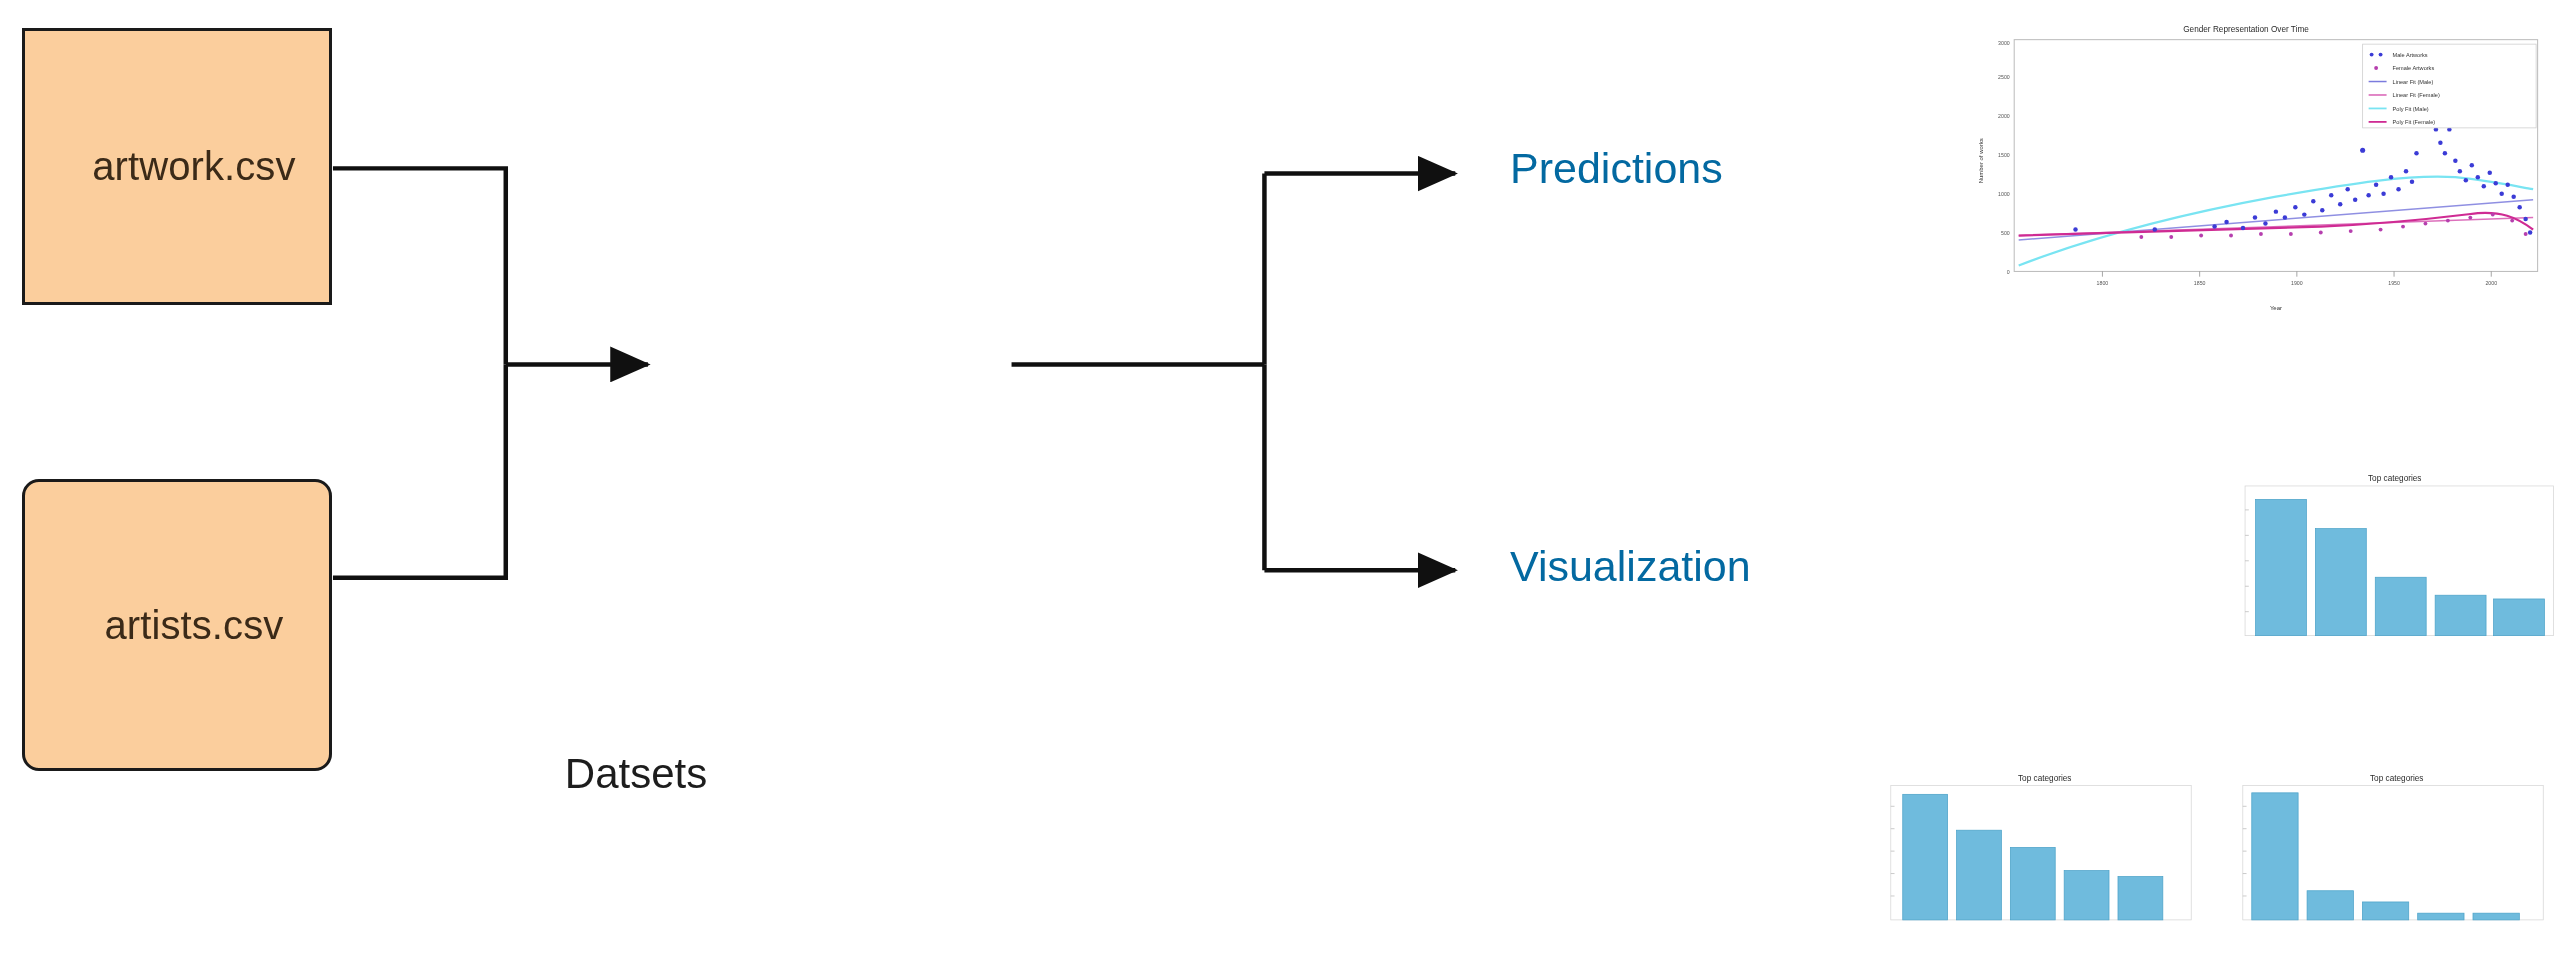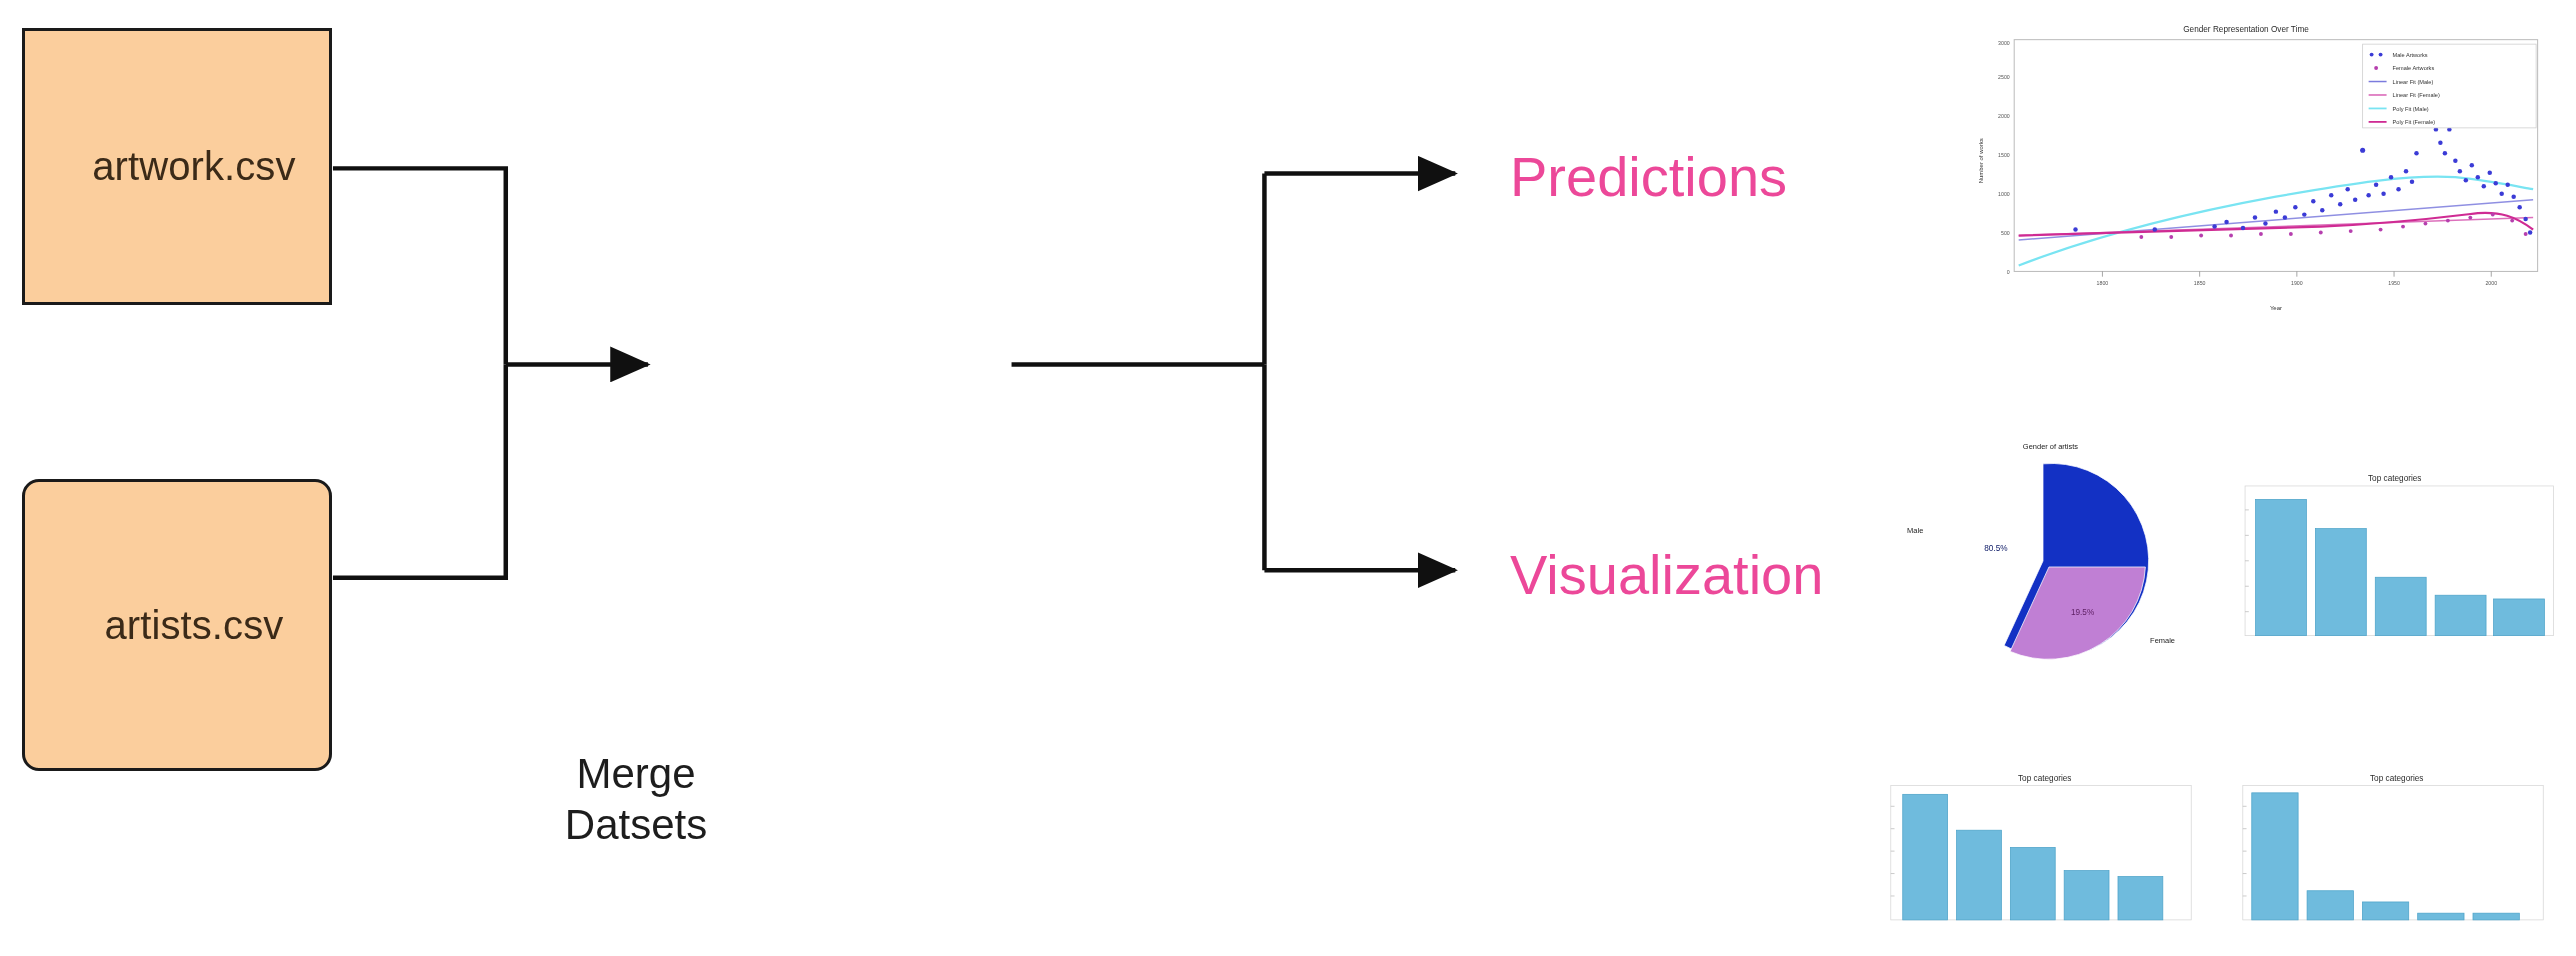--- a/index.html
+++ b/index.html
@@ -68,22 +68,22 @@
     pointer-events: none;
   }
 
   
   #wires { position: absolute; left: 0; top: 0; width: 2576px; height: 957px; }
   #wires svg { display: block; }
 
   
   .out-label {
     position: absolute;
-    font-size: 56px;
-    color: #ec4899;
+    font-size: 43px;
+    color: #0369a1;
     white-space: nowrap;
   }
   #label-predictions  { left: 1510px; top: 144px; }
   #label-visualization{ left: 1510px; top: 542px; }
 
   
   #viz-panel {
     position: absolute;
     left: 1874px;
     top: 0px;
@@ -140,21 +140,20 @@
         <path d="M1690,487 L1690,762"></path>
 
         <path d="M1690,232 L1945,232" marker-end="url(#arrowhead)"></path>
 
         <path d="M1690,762 L1945,762" marker-end="url(#arrowhead)"></path>
       </g>
     </svg>
   </div>
 
   <div id="merge-caption">
-    <div>Merge</div>
     <div>Datsets</div>
   </div>
 
 
   <div class="out-label" id="label-predictions">Predictions</div>
   <div class="out-label" id="label-visualization">Visualization</div>
 
   <div id="viz-panel">
 
     <div class="mini" id="mini-line">
@@ -282,36 +281,20 @@
           <line x1="604" y1="112" x2="628" y2="112" stroke="#d85fb4" stroke-width="2"></line>
           <text class="mini-leg" x="636" y="115">Linear Fit (Female)</text>
           <line x1="604" y1="130" x2="628" y2="130" stroke="#79e4f2" stroke-width="2.4"></line>
           <text class="mini-leg" x="636" y="133">Poly Fit (Male)</text>
           <line x1="604" y1="148" x2="628" y2="148" stroke="#cf2b93" stroke-width="2.4"></line>
           <text class="mini-leg" x="636" y="151">Poly Fit (Female)</text>
         </g>
       </svg>
     </div>
 
-    <div class="mini" id="mini-pie">
-      <svg viewBox="0 0 430 380" xmlns="http://www.w3.org/2000/svg">
-        <rect x="0" y="0" width="430" height="380" fill="#ffffff"></rect>
-        <text class="pie-lab" x="225" y="40" text-anchor="middle">Gender of artists</text>
-
-        <path d="M215,190 L215,60 A130,130 0 1 1 163,303 Z" fill="#1331c4" stroke="#ffffff" stroke-width="1"></path>
-
-        <path d="M223,198 L352,198 A130,130 0 0 1 171,311 Z" fill="#c07fd4" stroke="#ffffff" stroke-width="1"></path>
-
-        <text class="pie-lab" x="44" y="152" text-anchor="middle">Male</text>
-        <text class="pie-lab" x="375" y="300" text-anchor="middle">Female</text>
-
-        <text class="pie-pct-m" x="152" y="176" text-anchor="middle">80.5%</text>
-        <text class="pie-pct-f" x="268" y="262" text-anchor="middle">19.5%</text>
-      </svg>
-    </div>
 
     <div class="mini" id="mini-bar1">
       <svg viewBox="0 0 450 310" xmlns="http://www.w3.org/2000/svg">
         <rect x="0" y="0" width="450" height="310" fill="#ffffff"></rect>
         <text class="mini-title" x="228" y="22" text-anchor="middle">Top categories</text>
         <rect x="28" y="28" width="412" height="200" fill="#ffffff" stroke="#d6d6d6" stroke-width="1"></rect>
         <g fill="#6fbbdd" stroke="#4da3c9" stroke-width="1">
           <rect x="42" y="46" width="68" height="182"></rect>
           <rect x="122" y="85" width="68" height="143"></rect>
           <rect x="202" y="150" width="68" height="78"></rect>

